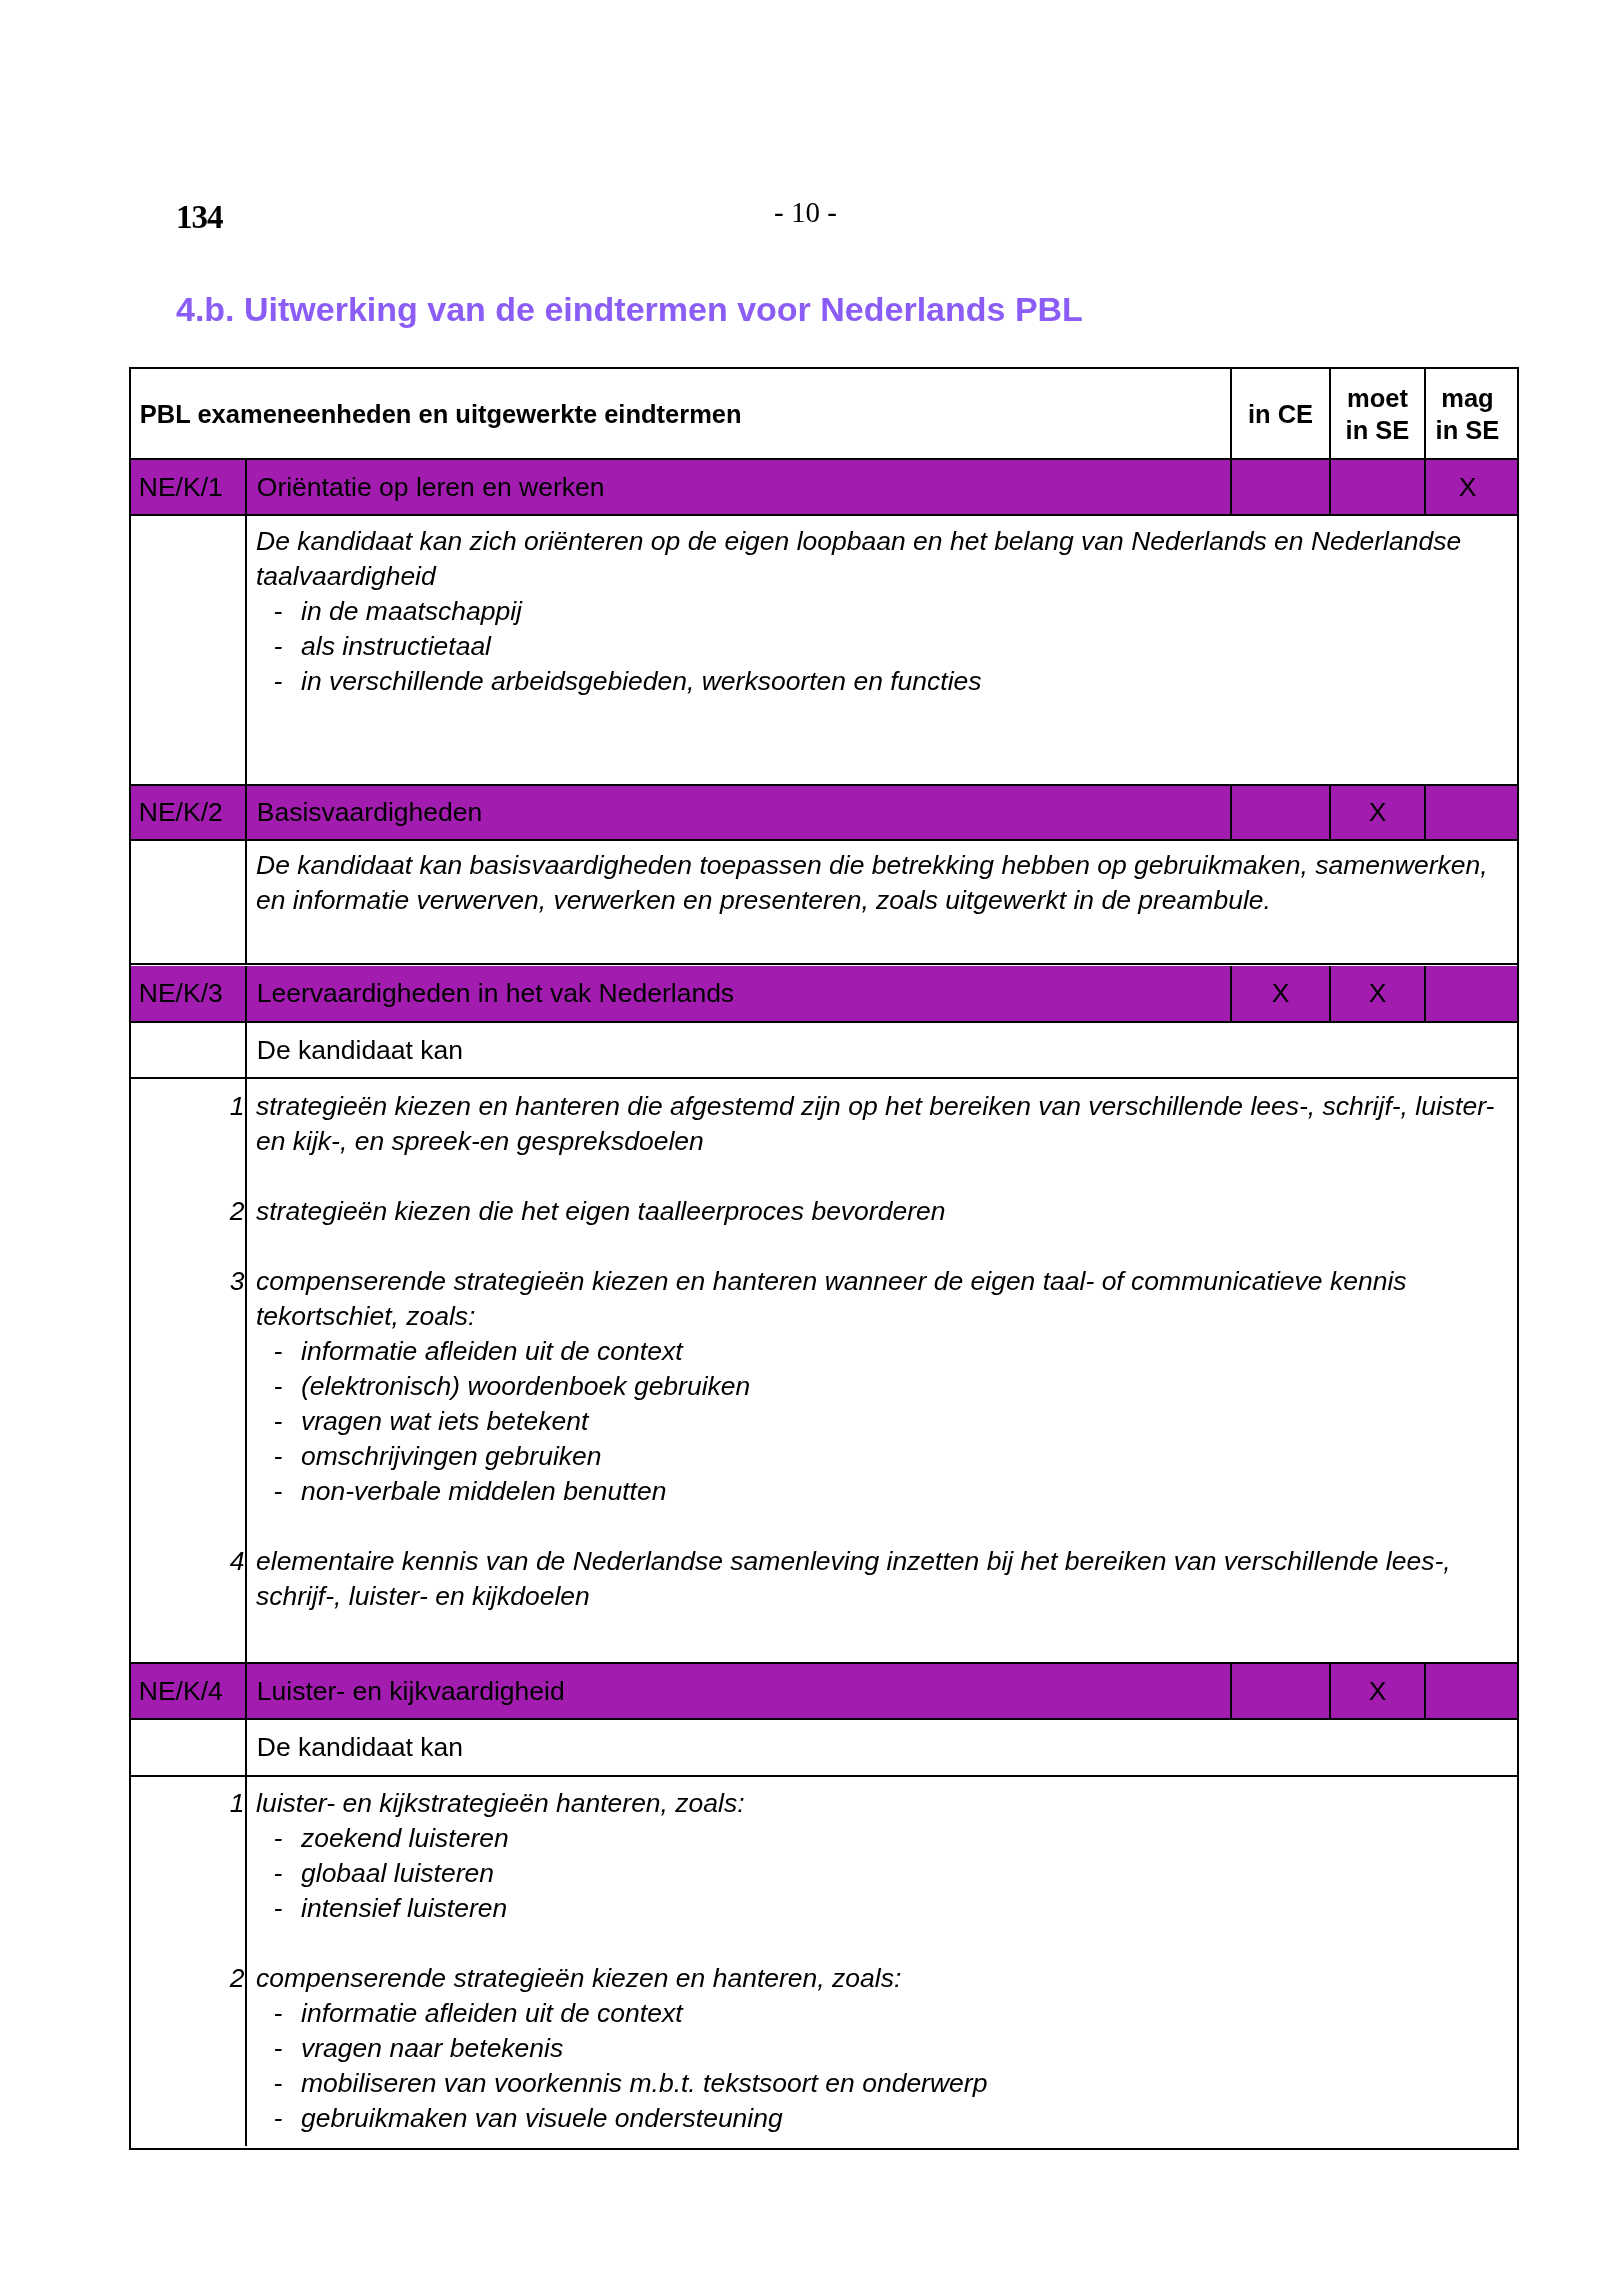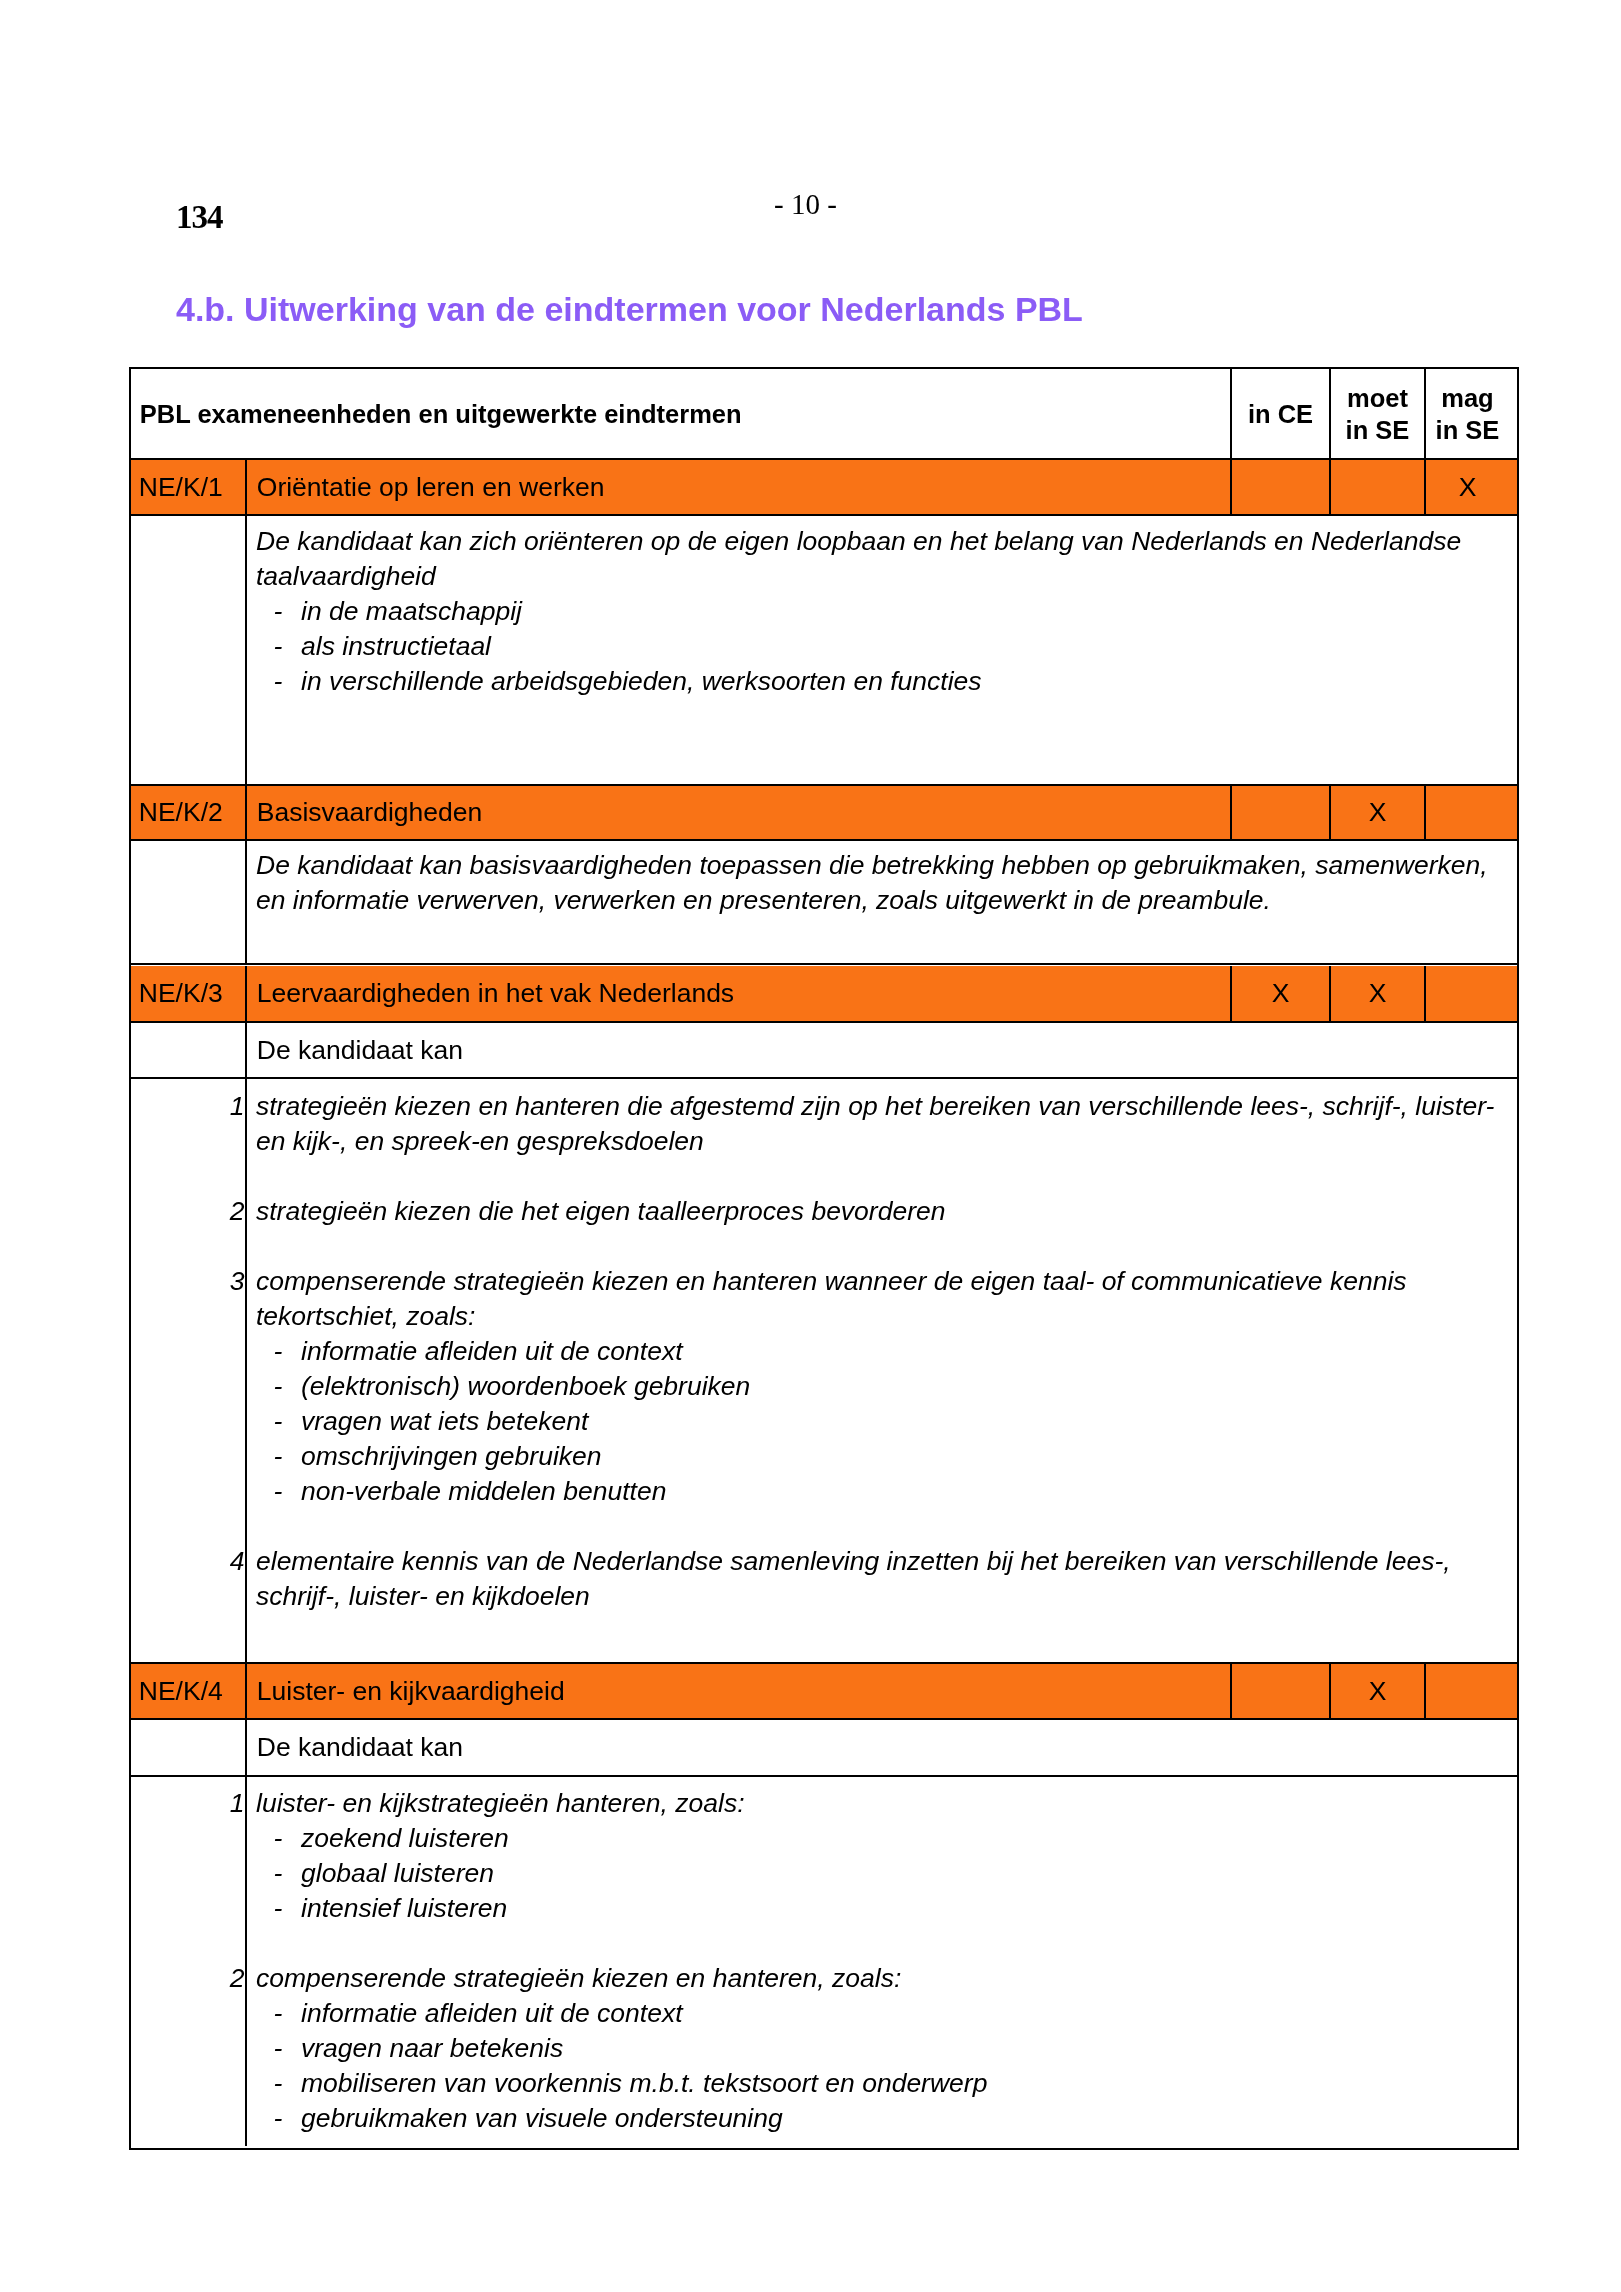--- a/index.html
+++ b/index.html
@@ -1,27 +1,27 @@
 <!DOCTYPE html>
 <html><head>
 <meta charset="utf-8">
 <style>
   html, body { margin: 0; padding: 0; background: #ffffff; }
   body { width: 1621px; height: 2293px; position: relative; overflow: hidden;
          font-family: "Liberation Sans", sans-serif; color: #000; }
   .page-num-left { position: absolute; left: 176px; top: 199px; font-family: "Liberation Serif", serif;
                    font-weight: bold; font-size: 33px; letter-spacing: -1px; }
-  .page-num-center { position: absolute; left: 774px; top: 188px; font-family: "Liberation Serif", serif;
+  .page-num-center { position: absolute; left: 774px; top: 196px; font-family: "Liberation Serif", serif;
                      font-size: 29px; }
   .title { position: absolute; left: 176px; top: 290px; font-weight: bold; font-size: 34px; color: #8b5cf6; }
   .tbl { position: absolute; left: 129px; top: 367px; width: 1390px; height: 1783px;
          border: 2.9px solid #000; box-sizing: border-box; }
   .row { position: absolute; left: 0; width: 100%; box-sizing: border-box; border-bottom: 2.9px solid #000; }
   .row.last { border-bottom: none; }
-  .row.gray { background: #f97316; }
+  .row.gray { background: #a21caf; }
   .cell { position: absolute; top: 0; bottom: 0; box-sizing: border-box; }
   .c-code { left: 0; width: 116px; border-right: 2px solid #000; }
   .c-main { left: 116px; width: 983px; }
   .c-main.wide { width: auto; right: 0; }
   .c-ce { left: 1099px; width: 99px; border-left: 2px solid #000; }
   .c-moet { left: 1198px; width: 95px; border-left: 2px solid #000; }
   .c-mag { left: 1293px; right: 8px; border-left: 2px solid #000; }
   .txt { font-size: 26.5px; line-height: 35px; }
   .vc { display: flex; align-items: center; }
   .hc { justify-content: center; text-align: center; }

